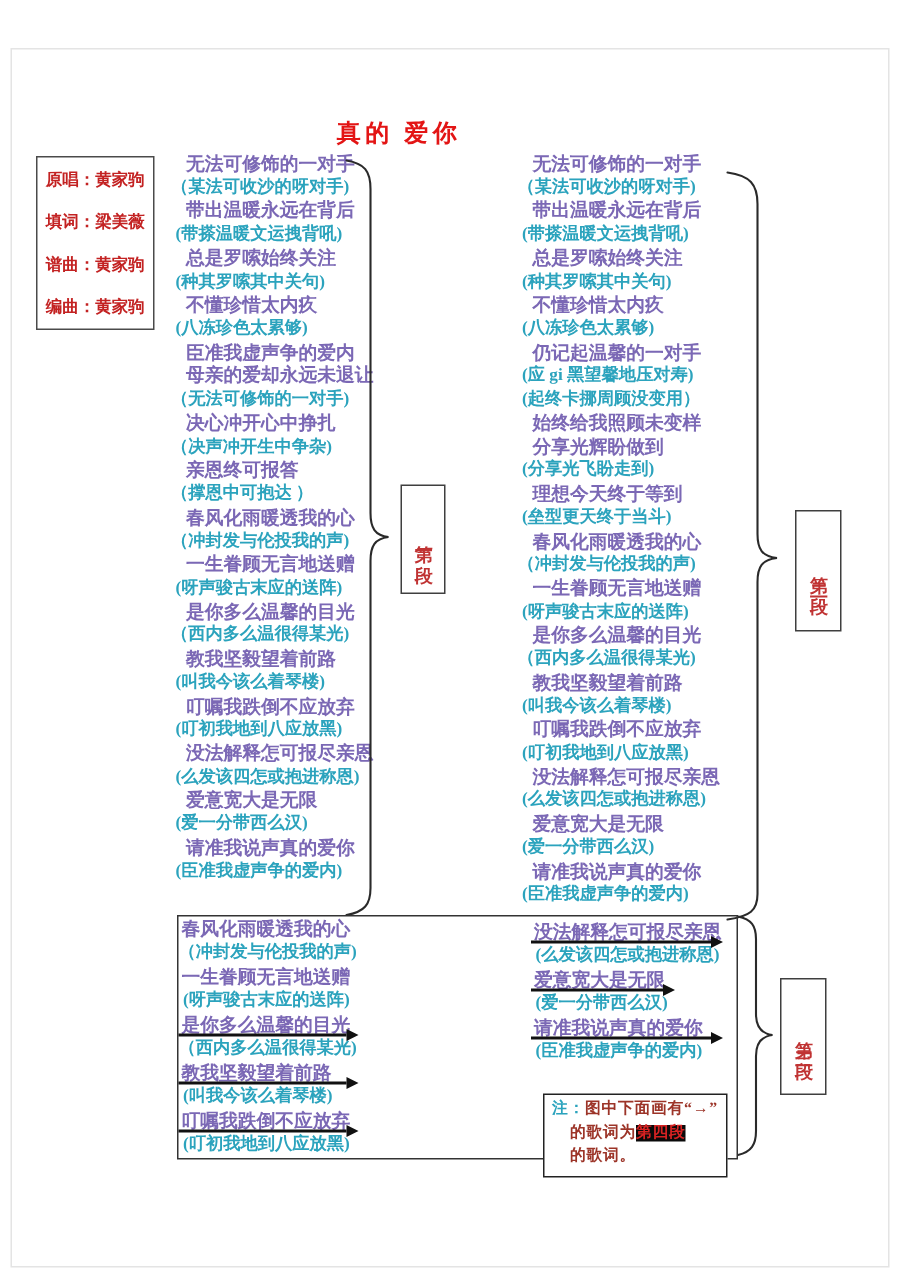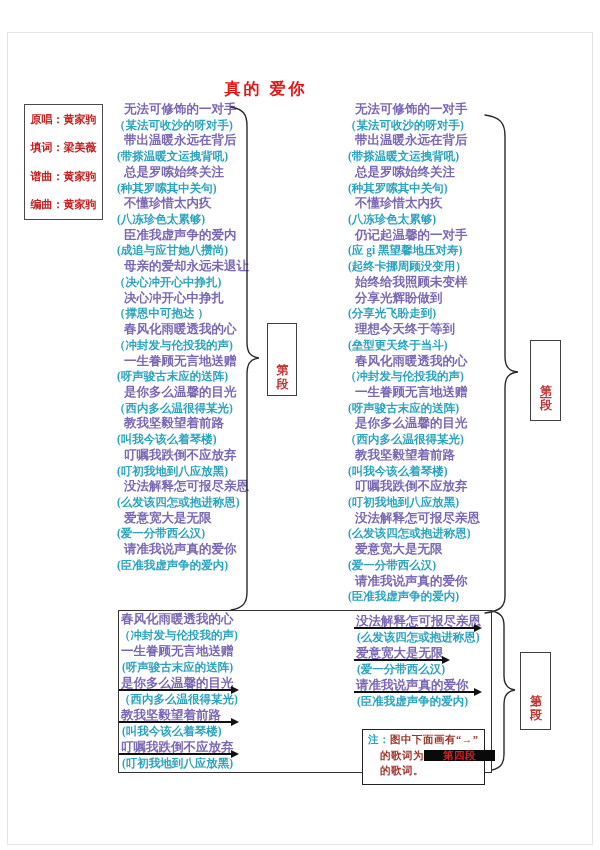--- a/index.html
+++ b/index.html
@@ -50,21 +50,21 @@
   .bcol .line { height:16px; line-height:16px; }
   .bcol .lyric { padding-left:2px; font-size:12.5px; }
   .bcol .ann { font-size:11.5px; }
 
   .note-box { position:absolute; left:362px; top:709px; width:116px; height:52px;
     border:1.5px solid #222; padding:2px 0 0 5px; font-size:10.5px; font-weight:bold;
     line-height:15.5px; color:var(--note_text); background:#fff;margin-top:20px; }
   .note-line { white-space:nowrap; letter-spacing:0.5px; }
   .note-line.indent { padding-left:12px; }
   .note-tag { color:var(--annotation); }
-  .note-hl { background:var(--highlight_bg); color:var(--highlight_fg); padding:0 19px;font-family:Liberation Serif, serif; }
+  .note-hl { background:var(--highlight_bg); color:var(--highlight_fg); padding:0 0;font-family:Liberation Serif, serif; }
 
   .overlay { position:absolute; left:0; top:0; pointer-events:none; }
   .brace { fill:none; stroke:#2a2a2a; stroke-width:1.4; stroke-linecap:round; }
 </style>
 </head>
 <body>
 
 <div class="page-edge"></div>
 
 <div class="title">真的 爱你</div>
@@ -88,30 +88,31 @@
     <div class="pair">
       <div class="line lyric">总是罗嗦始终关注</div>
       <div class="line ann half">(种其罗嗦其中关句)</div>
     </div>
     <div class="pair">
       <div class="line lyric">不懂珍惜太内疚</div>
       <div class="line ann half">(八冻珍色太累够)</div>
     </div>
     <div class="pair">
       <div class="line lyric">臣准我虚声争的爱内</div>
-      <div class="line ann half">(成追与应甘她八攒尚)</div>
     </div>
     <div class="pair">
       <div class="line lyric">母亲的爱却永远未退让</div>
-      <div class="line ann">（决心冲开心中挣扎)</div>
+      <div class="line ann">（无法可修饰的一对手)</div>
     </div>
     <div class="pair">
       <div class="line lyric">决心冲开心中挣扎</div>
-    </div>
-    <div class="pair">
+      <div class="line ann">（决声冲开生中争杂)</div>
+    </div>
+    <div class="pair">
+      <div class="line lyric">亲恩终可报答</div>
       <div class="line ann">（撑恩中可抱达 ）</div>
     </div>
     <div class="pair">
       <div class="line lyric">春风化雨暖透我的心</div>
       <div class="line ann">（冲封发与伦投我的声)</div>
     </div>
     <div class="pair">
       <div class="line lyric">一生眷顾无言地送赠</div>
       <div class="line ann half">(呀声骏古末应的送阵)</div>
     </div>

